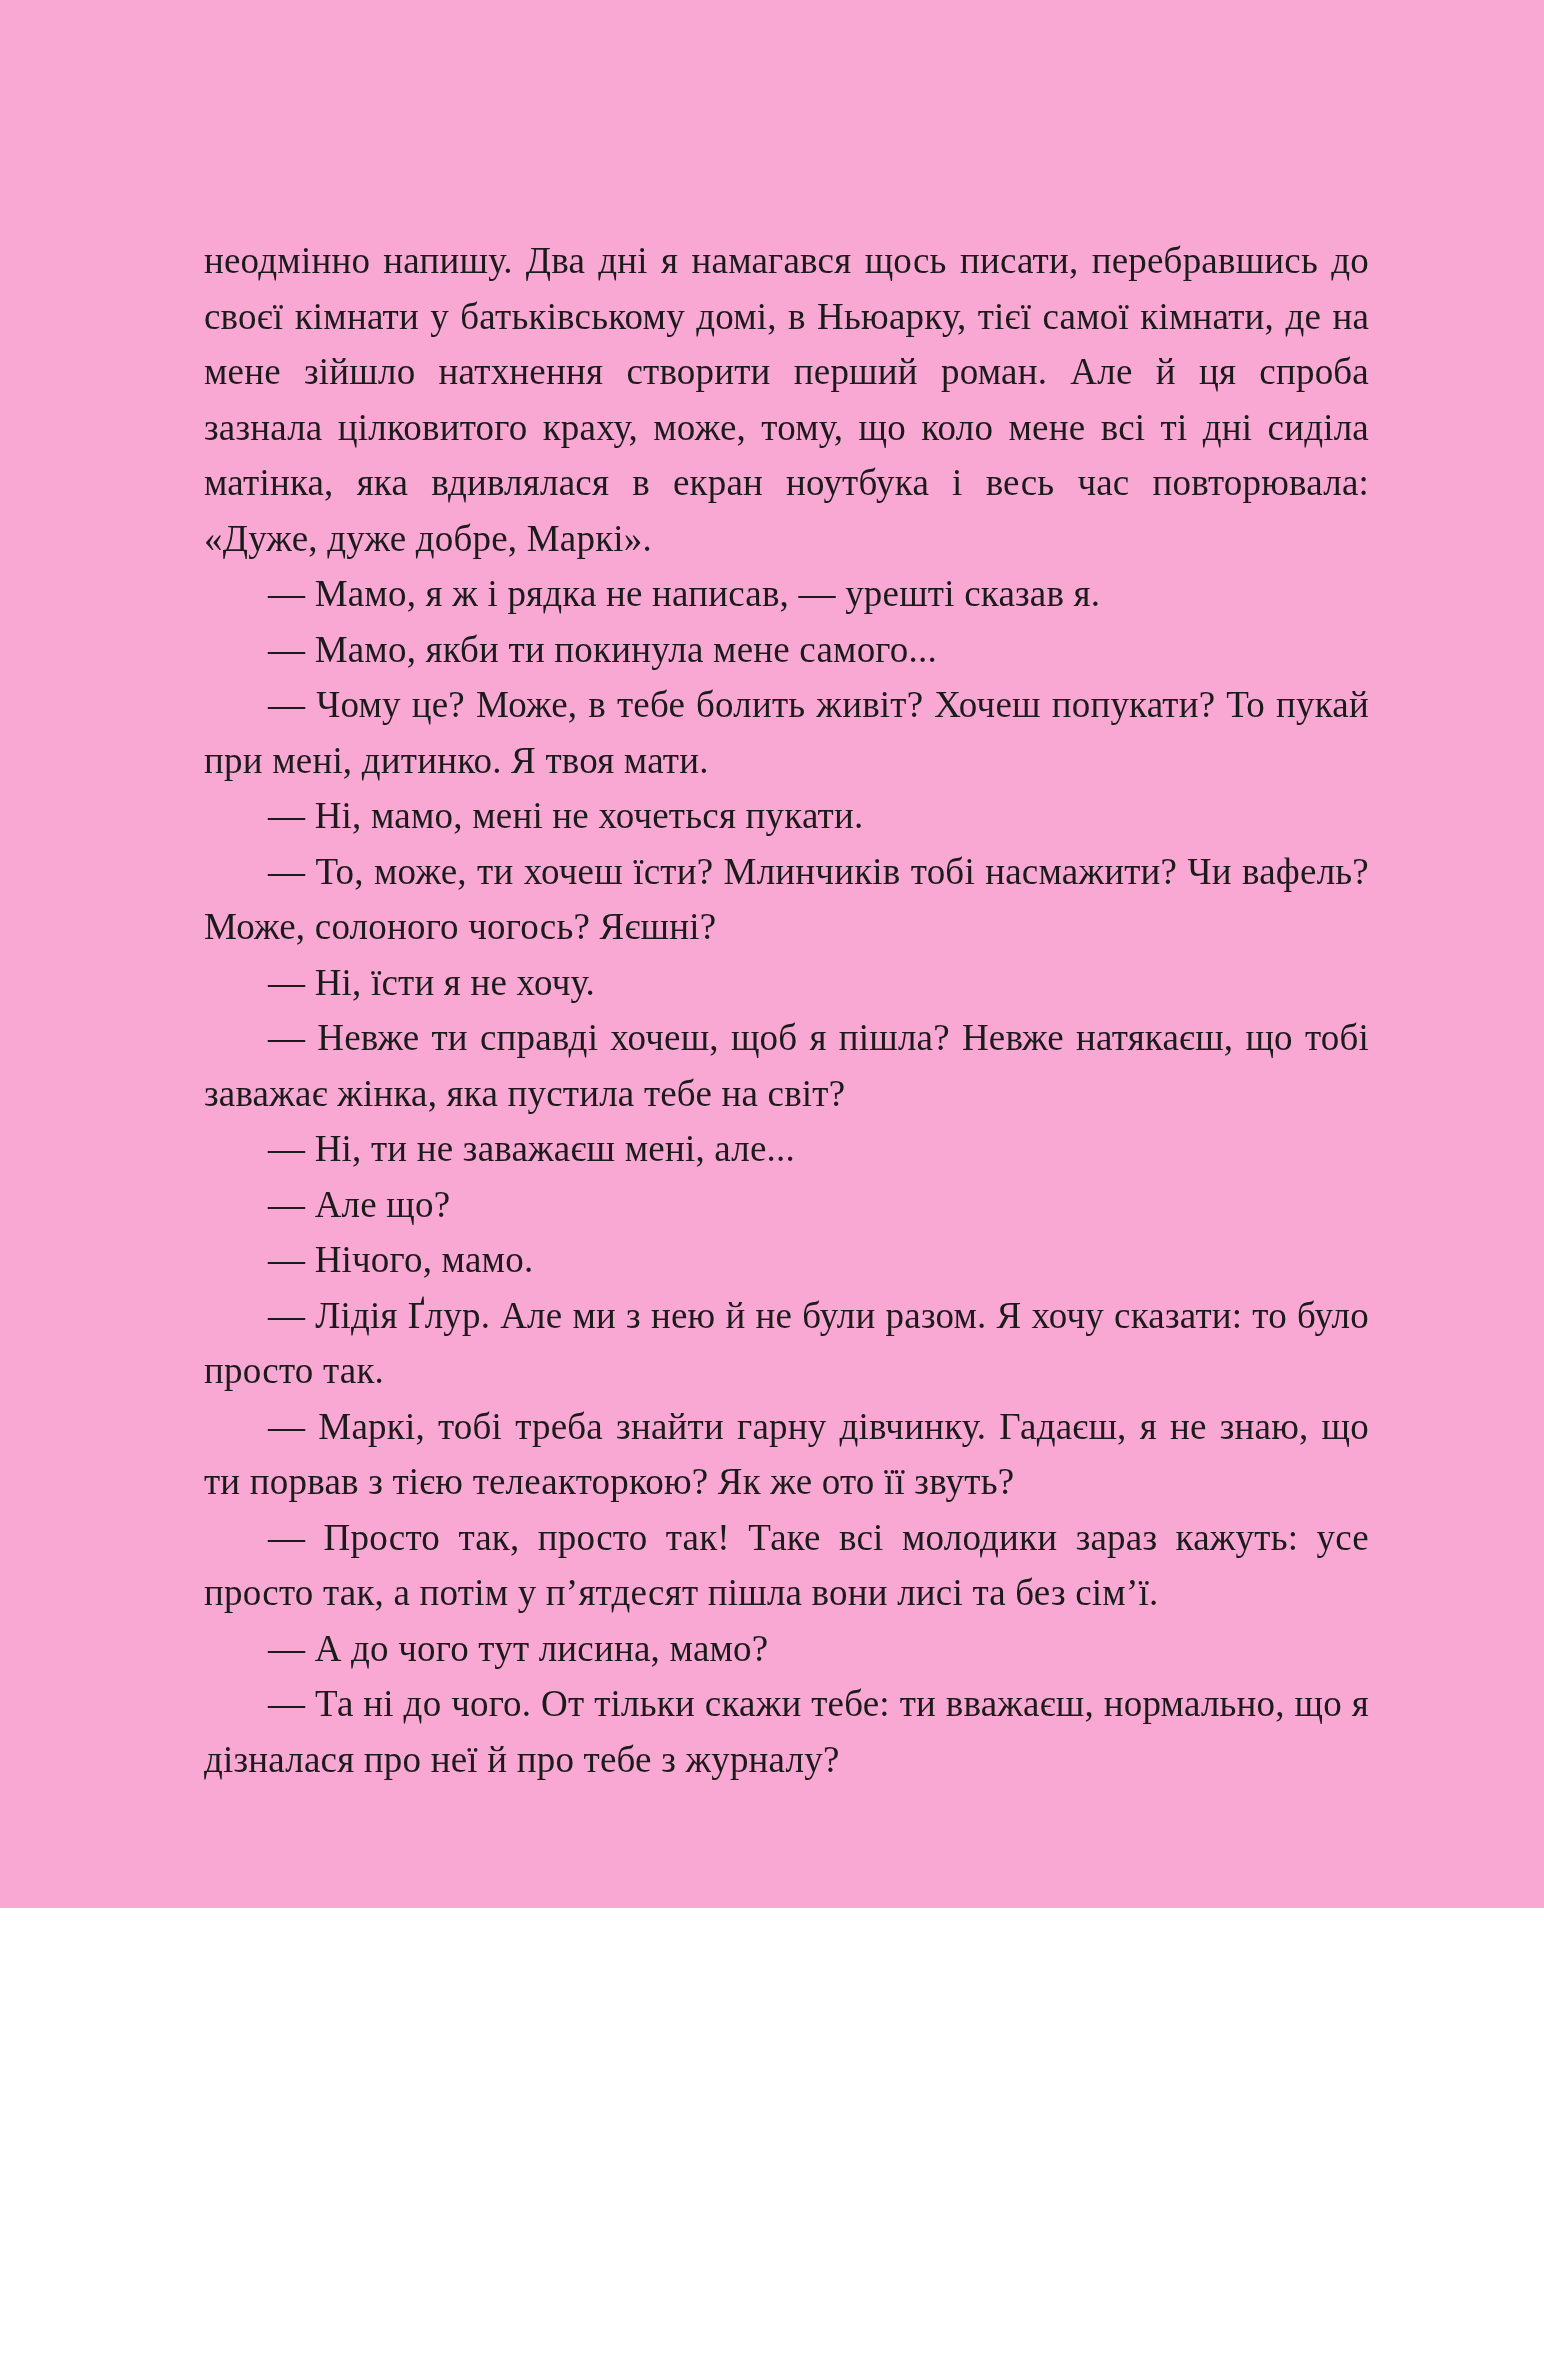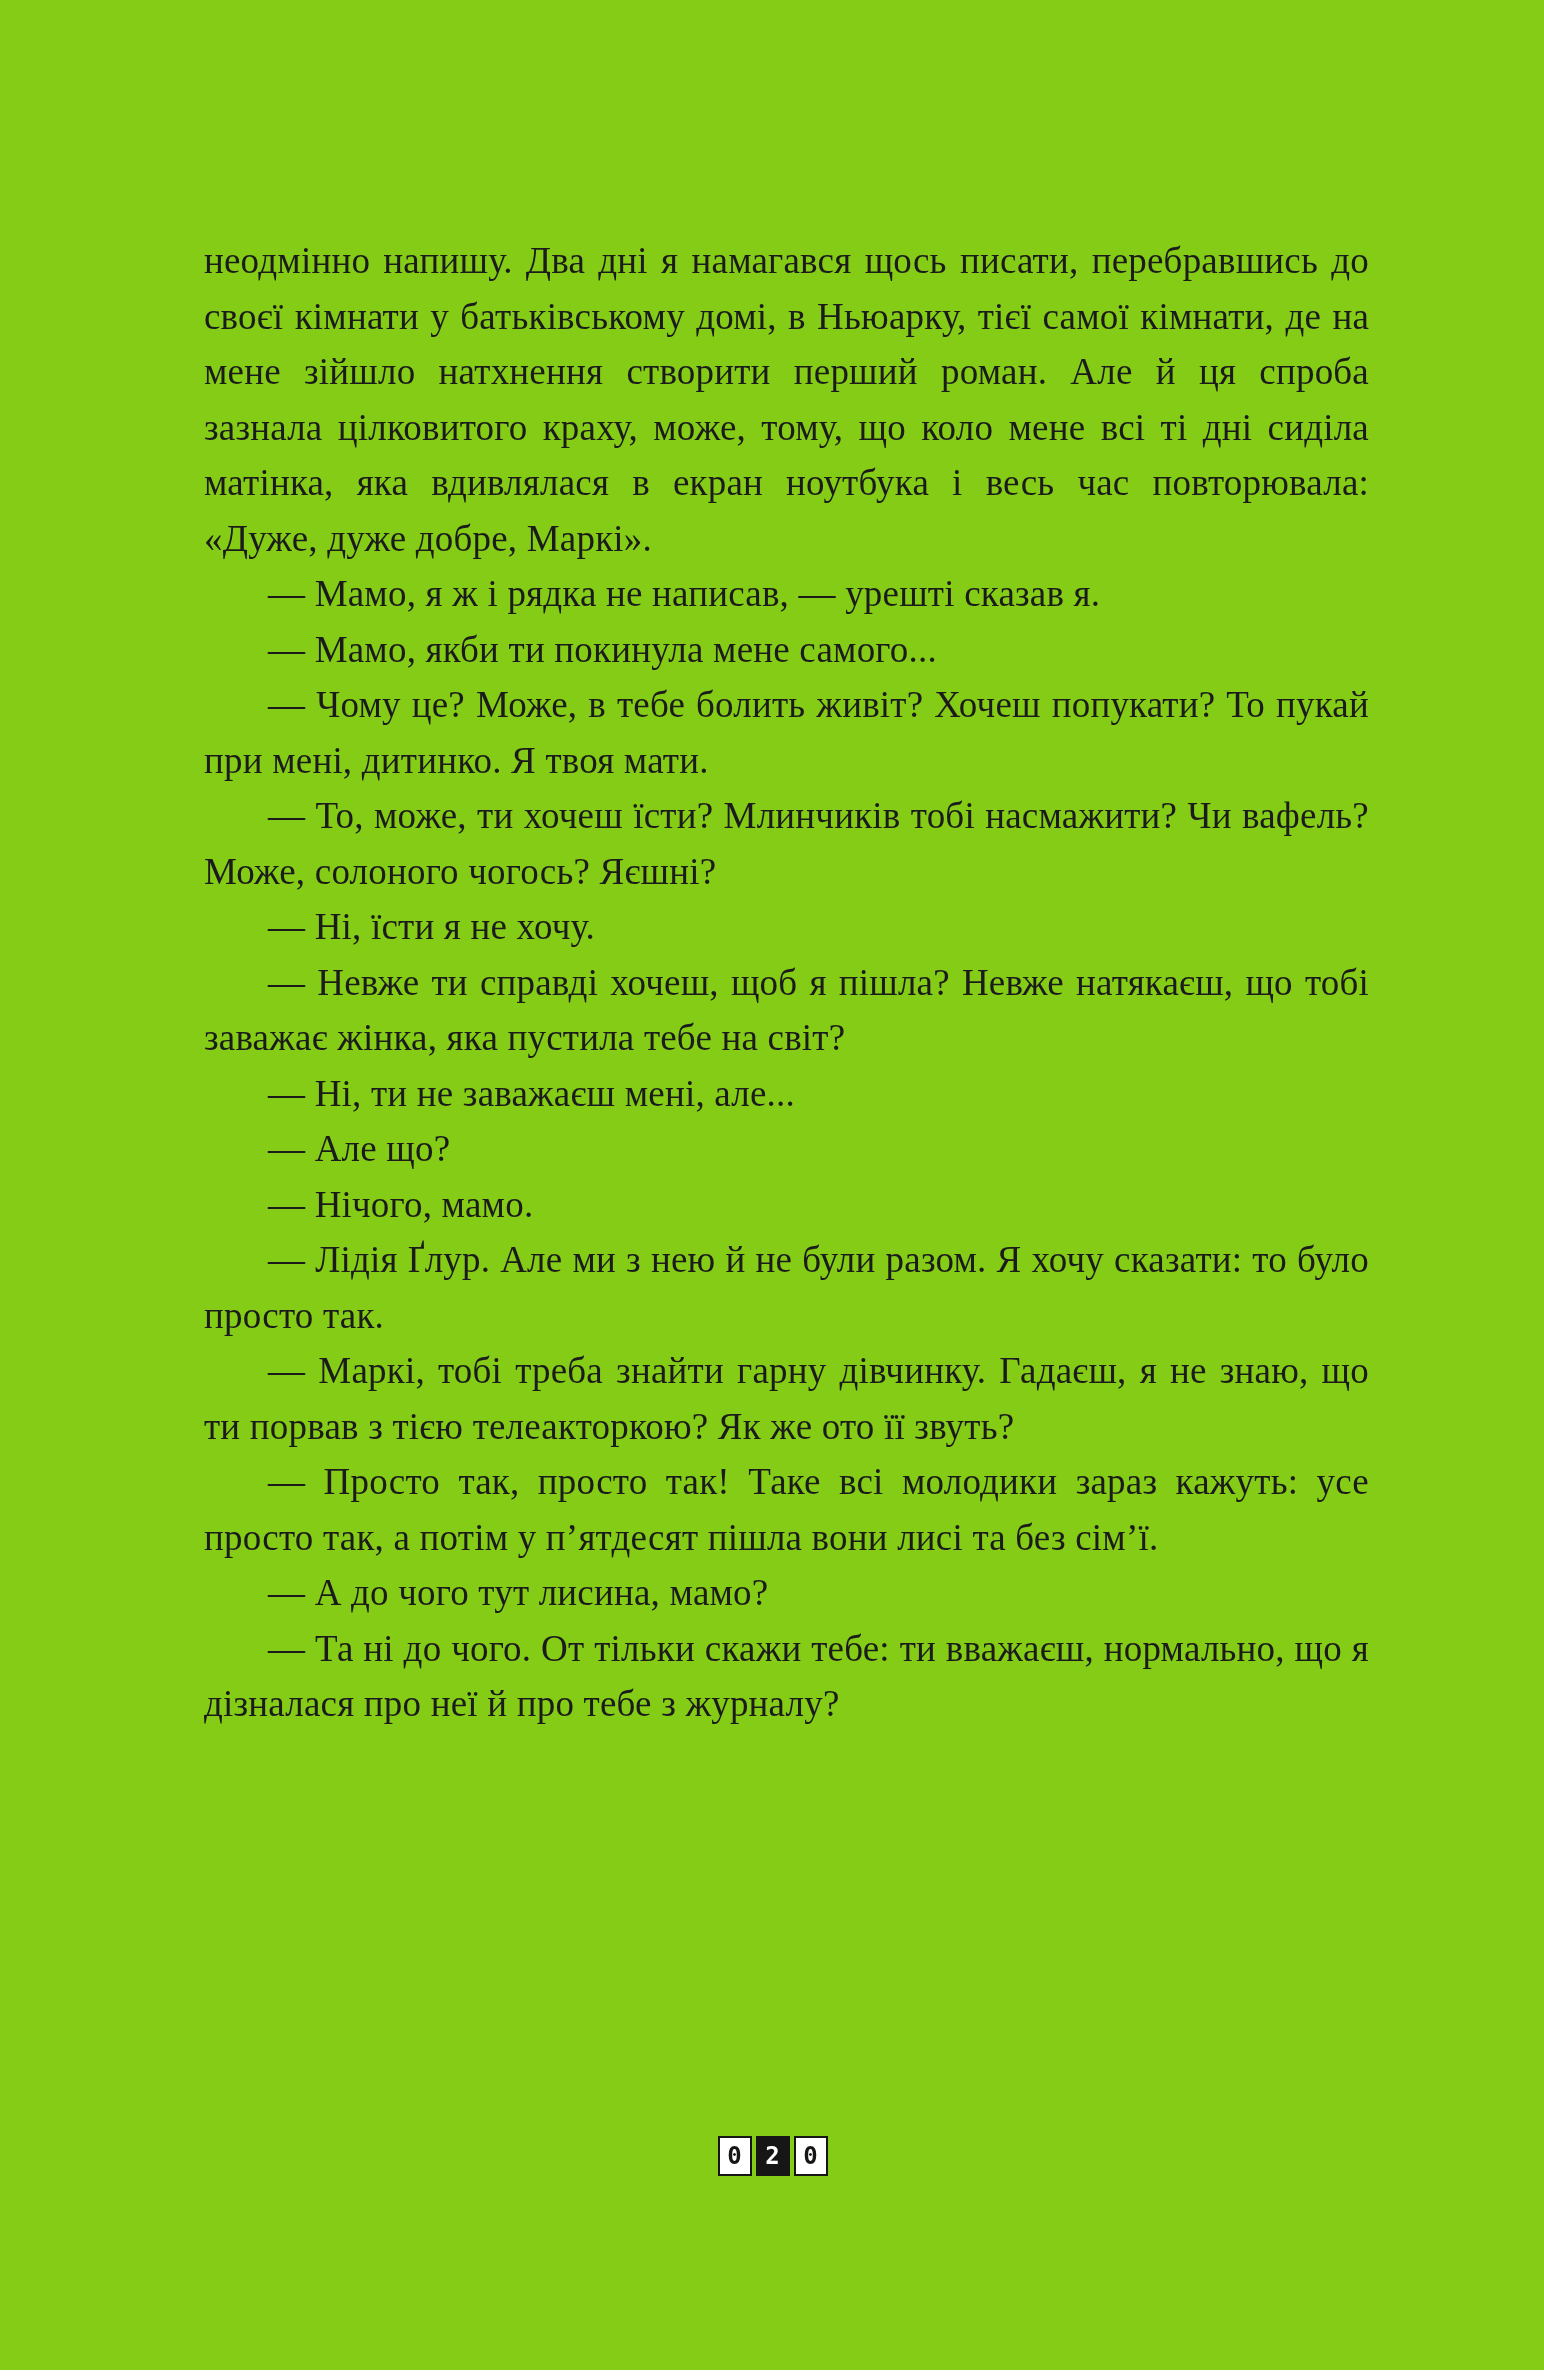--- a/index.html
+++ b/index.html
@@ -3,22 +3,22 @@
 <meta charset="utf-8">
 <style>
   html, body {
     margin: 0;
     padding: 0;
     background: #ffffff;
   }
   .page {
     position: relative;
     width: 1545px;
-    height: 2370px;
-    background: #84cc16;
+    height: 1908px;
+    background: #f9a8d4;
     overflow: hidden;
     font-family: "Liberation Serif", serif;
     color: #1b1b1b;
   }
   .text-block {
     position: absolute;
     left: 204px;
     top: 233px;
     width: 1165px;
     font-size: 37px;
@@ -67,20 +67,21 @@
 </style>
 </head>
 <body>
 
 <div class="page">
   <div class="text-block">
       <p class="para"><span>неодмінно напишу. Два дні я намагався щось писати, перебравшись до своєї кімнати у батьківському домі, в Ньюарку, тієї самої кімнати, де на мене зійшло натхнення створити перший роман. Але й ця спроба зазнала цілковитого краху, може, тому, що коло мене всі ті дні сиділа матінка, яка вдивлялася в екран ноутбука і весь час повторювала: «Дуже, дуже добре, Маркі».</span></p>
       <p class="para indent"><span>— Мамо, я ж і рядка не написав, — урешті сказав я.</span></p>
       <p class="para indent"><span>— Мамо, якби ти покинула мене самого...</span></p>
       <p class="para indent"><span>— Чому це? Може, в тебе болить живіт? Хочеш попукати? То пукай при мені, дитинко. Я твоя мати.</span></p>
+      <p class="para indent"><span>— Ні, мамо, мені не хочеться пукати.</span></p>
       <p class="para indent"><span>— То, може, ти хочеш їсти? Млинчиків тобі насмажити? Чи вафель? Може, солоного чогось? Яєшні?</span></p>
       <p class="para indent"><span>— Ні, їсти я не хочу.</span></p>
       <p class="para indent"><span>— Невже ти справді хочеш, щоб я пішла? Невже натякаєш, що тобі заважає жінка, яка пустила тебе на світ?</span></p>
       <p class="para indent"><span>— Ні, ти не заважаєш мені, але...</span></p>
       <p class="para indent"><span>— </span><span class="italic">Але</span><span> що?</span></p>
       <p class="para indent"><span>— Нічого, мамо.</span></p>
       <p class="para indent"><span>— Лідія Ґлур. Але ми з нею й не були разом. Я хочу сказати: то було просто так.</span></p>
       <p class="para indent"><span>— Маркі, тобі треба знайти гарну дівчинку. Гадаєш, я не знаю, що ти порвав з тією телеакторкою? Як же ото її звуть?</span></p>
       <p class="para indent"><span>— </span><span class="italic">Просто так, просто так!</span><span> Таке всі молодики зараз кажуть: усе </span><span class="italic">просто так</span><span>, а потім у п’ятдесят пішла вони лисі та без сім’ї.</span></p>
       <p class="para indent"><span>— А до чого тут лисина, мамо?</span></p>

